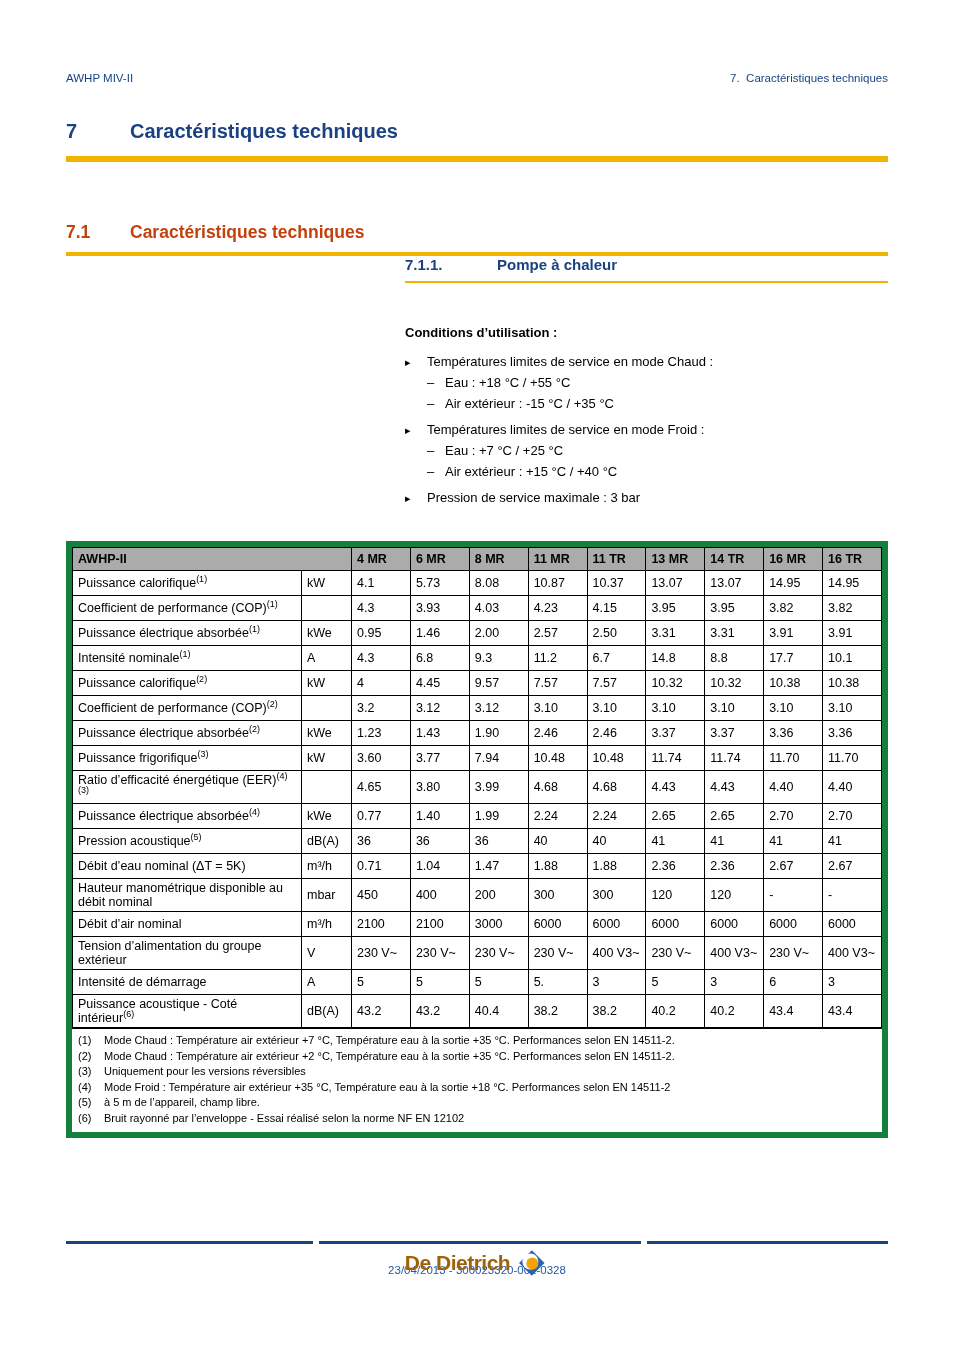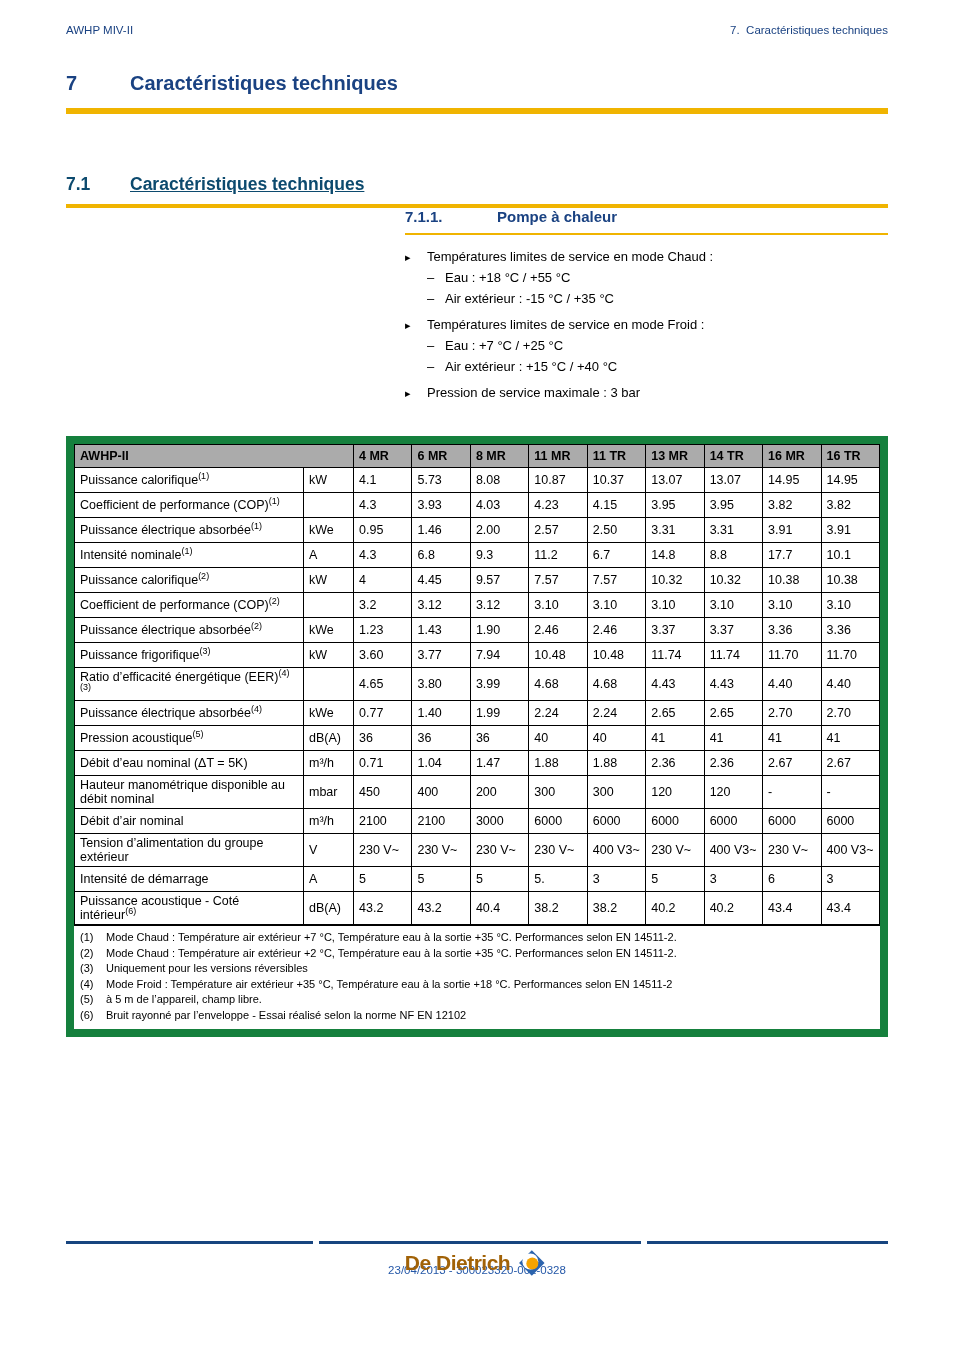--- a/index.html
+++ b/index.html
@@ -8,52 +8,52 @@
     width: 954px; height: 1350px;
     font-family: "Liberation Sans", "DejaVu Sans", sans-serif;
     color: #000;
     position: relative;
     overflow: hidden;
   }
   .page { width: 954px; height: 1350px; padding: 0 66px; position: relative; }
 
   
   .pagehead {
-    padding-top: 24px;
+    padding-top: 72px;
     display: flex; justify-content: space-between;
     font-size: 11.5px; color: #1A4282;
   }
 
   
   .h1row { margin-top: 36px; color: #1A4282; font-weight: bold; font-size: 20px; }
   .h1num { display: inline-block; width: 64px; }
   .rule { background: #F0B400; }
   .rule-thick { height: 6px; margin-top: 13px; }
   .rule-med   { height: 4px; margin-top: 9px; }
   .rule-thin  { height: 2px; margin-top: 8px; }
 
   
-  .h2row { margin-top: 60px; color: #0c4a6e; font-weight: bold; font-size: 17.5px; text-decoration: underline; }
+  .h2row { margin-top: 60px; color: #c2410c; font-weight: bold; font-size: 17.5px; }
   .h2num { display: inline-block; width: 64px; }
 
   
   .sub { margin-left: 339px; }
   .h3row { color: #1A4282; font-weight: bold; font-size: 15px; }
   .h3num { display: inline-block; width: 92px; }
 
   .cond-title { margin-top: 42px; font-weight: bold; font-size: 13px; }
   .cond-list { list-style: none; margin-top: 12px; font-size: 13px; }
   .cond-list li { display: flex; line-height: 20px; }
   .cond-list li.lvl1 { margin-top: 6px; }
   .cond-list li.lvl2 { margin-left: 22px; margin-top: 1px; }
   .bullet { width: 22px; flex: 0 0 22px; font-size: 11px; }
   .dash   { width: 18px; flex: 0 0 18px; }
 
   
-  .tablewrap { margin-top: 33px; border: 8px solid #15803d; }
+  .tablewrap { margin-top: 33px; border: 6px solid #15803d; }
   table { border-collapse: collapse; width: 100%; table-layout: fixed; }
   th, td { border: 1px solid #000; font-size: 12.5px; overflow: hidden; }
   th {
     background: #ABABAB; text-align: left; font-weight: bold;
     padding: 3px 5px; height: 23px;
   }
   td { padding: 2px 5px; height: 25px; vertical-align: middle; }
   td.lbl { padding-left: 5px; }
   sup { font-size: 9px; vertical-align: super; line-height: 0; }
 
@@ -99,20 +99,21 @@
     <span class="h2num">7.1</span><span>Caractéristiques techniques</span>
   </div>
   <div class="rule rule-med"></div>
 
   <div class="sub">
     <div class="h3row">
       <span class="h3num">7.1.1.</span><span>Pompe à chaleur</span>
     </div>
     <div class="rule rule-thin"></div>
 
+    <div class="cond-title">Conditions d’utilisation :</div>
     <ul class="cond-list">
       <li class="lvl1">
           <span class="bullet">▸</span>
           <span>Températures limites de service en mode Chaud :</span>
         </li>
       <li class="lvl2">
           <span class="dash">–</span>
           <span>Eau : +18 °C / +55 °C</span>
         </li>
       <li class="lvl2">

